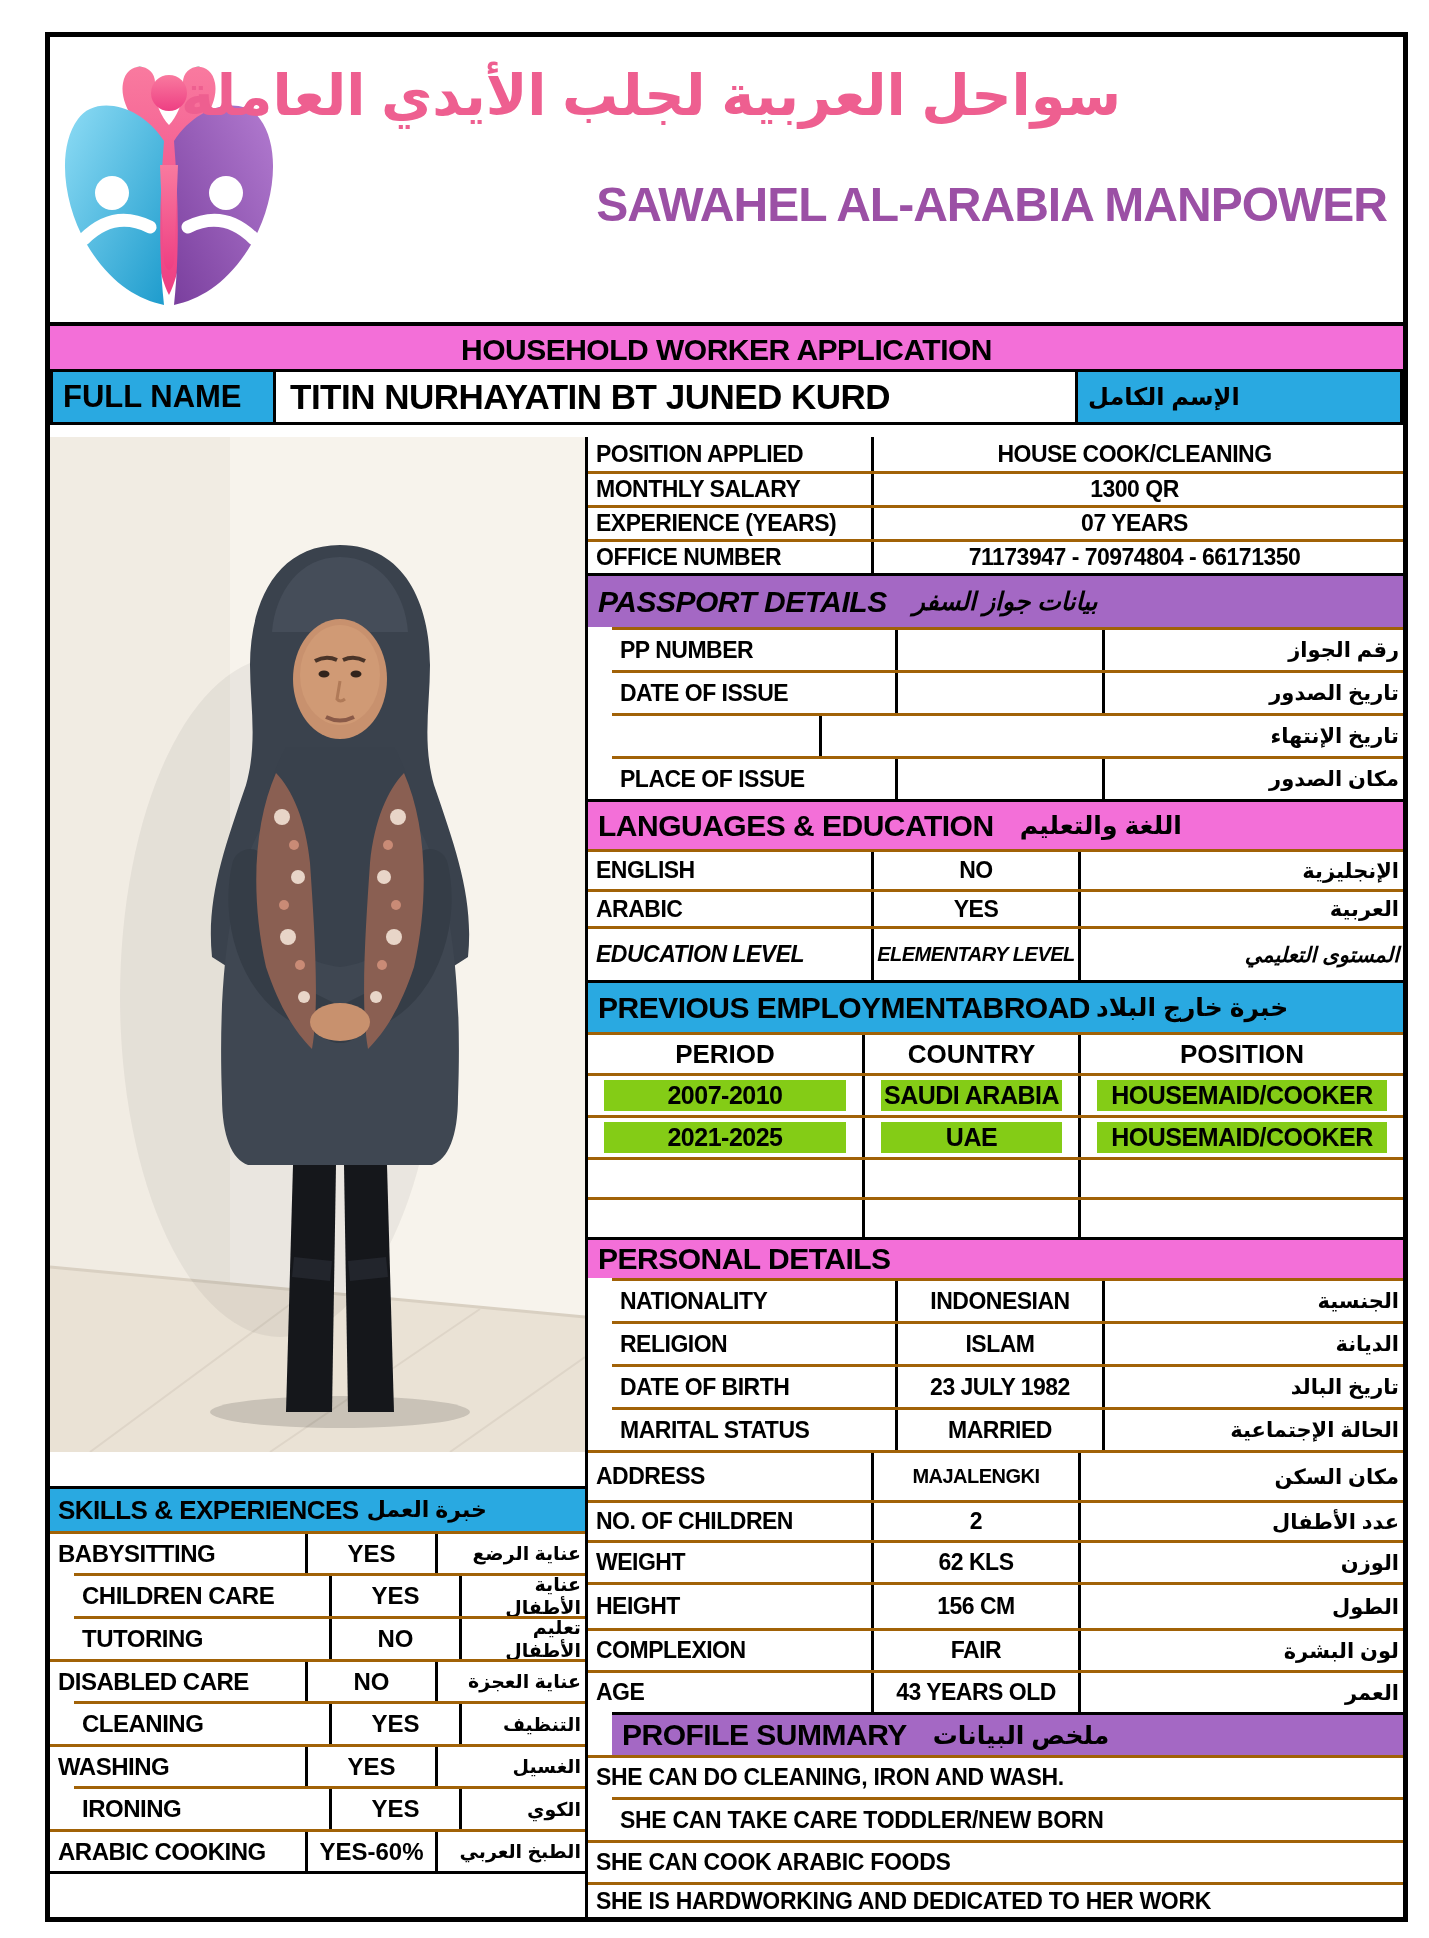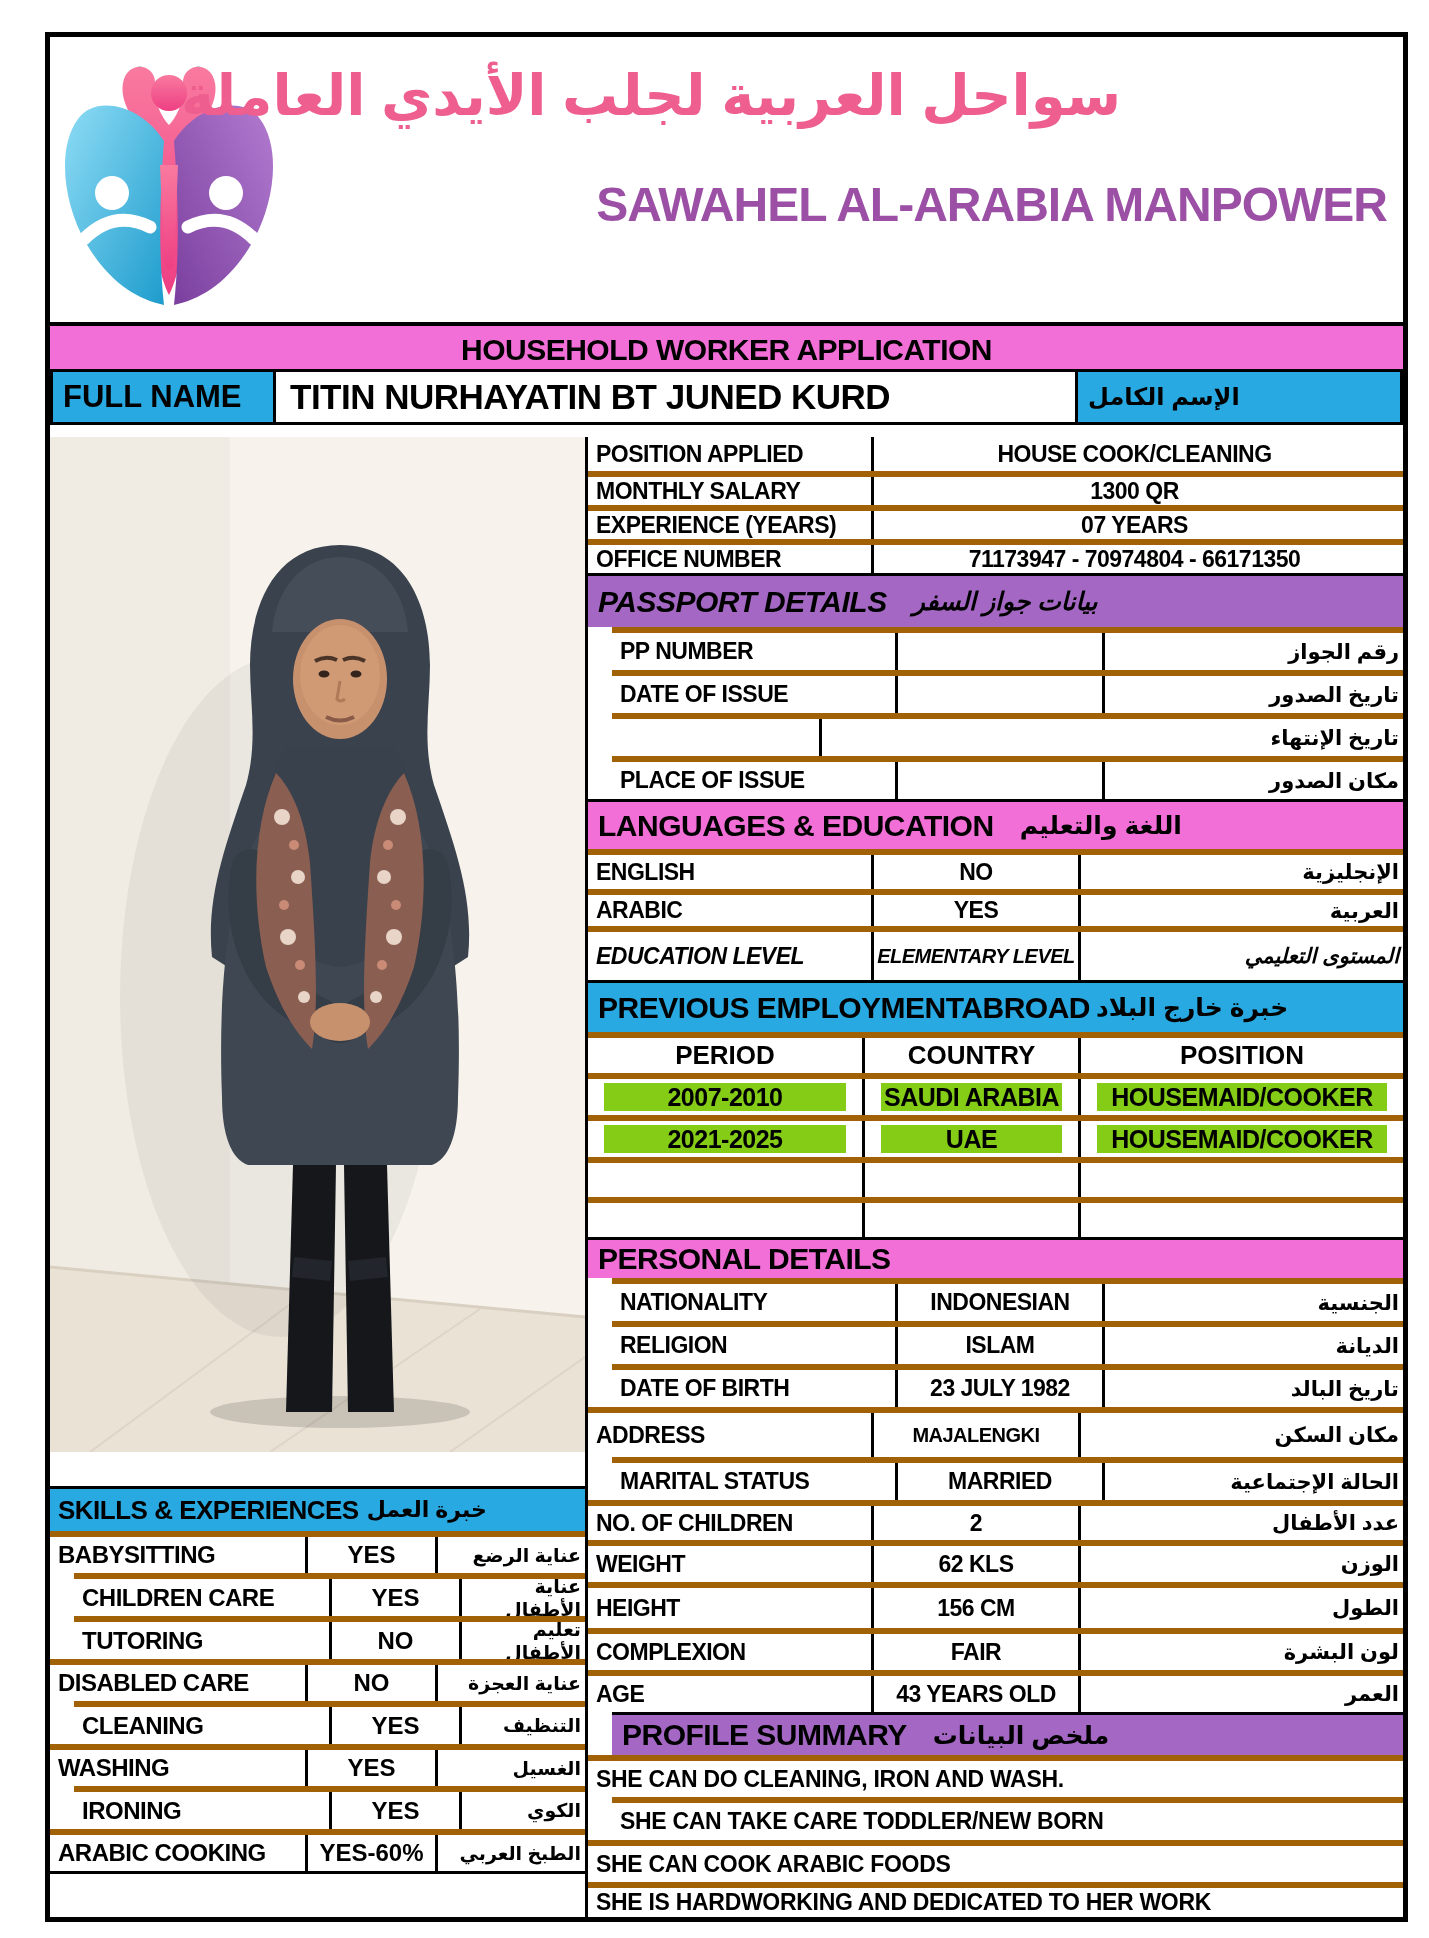--- a/index.html
+++ b/index.html
@@ -34,21 +34,21 @@
   .name-row { position:absolute; left:0; top:332px; width:1353px; height:56px; display:flex; box-sizing:border-box; }
   .name-row .cell { border:3px solid #000; box-sizing:border-box; display:flex; align-items:center; }
   .name-label { width:226px; background:#29a9e1; padding-left:10px; font-size:31px; }
   .name-value { width:802px; background:#fff; border-left:0 !important; padding-left:14px; font-size:35px; letter-spacing:-0.5px; }
   .name-ar { flex:1; background:#29a9e1; border-left:0 !important; padding-left:10px; font-size:24px; direction:rtl; justify-content:flex-end; }
   
   .main { position:absolute; left:0; top:400px; width:1353px; height:1480px; }
   .left-col  { position:absolute; left:0; top:0; width:538px; height:1480px; border-right:3px solid #000; box-sizing:border-box; }
   .right-col { position:absolute; left:538px; top:0; width:815px; height:1480px; }
 
-  .trow { display:flex; border-top:6px solid #a16207; box-sizing:border-box; }
+  .trow { display:flex; border-top:3px solid #a16207; box-sizing:border-box; }
   .trow.no-top { border-top:0; }
   .cell { box-sizing:border-box; display:flex; align-items:center; overflow:hidden; }
   .cell + .cell { border-left:3px solid #000; }
   .lbl { padding-left:8px; font-size:23px; letter-spacing:-0.5px; }
   .val { justify-content:center; text-align:center; font-size:23px; letter-spacing:-0.5px; }
   .arc { direction:rtl; justify-content:flex-start; padding-left:4px; padding-right:4px; font-size:21px; }
   .arc span { width:100%; text-align:right; }
 
   
   .w-lbl { width:283px; } .w-valwide { width:524px; } .w-val { width:207px; } .w-ar { flex:1; }
@@ -504,40 +504,40 @@
         <div class="cell lbl w-lbl">
             <span>DATE OF BIRTH</span>
           </div>
         <div class="cell val w-val">
             <span>23 JULY 1982</span>
           </div>
         <div class="cell arc w-ar" dir="rtl">
             <span>تاريخ البالد</span>
           </div>
       </div>
+      <div class="trow h43">
+        <div class="cell lbl w-lbl">
+            <span>MARITAL STATUS</span>
+          </div>
+        <div class="cell val w-val">
+            <span>MARRIED</span>
+          </div>
+        <div class="cell arc w-ar" dir="rtl">
+            <span>الحالة الإجتماعية</span>
+          </div>
+      </div>
       <div class="trow h50">
         <div class="cell lbl w-lbl">
             <span>ADDRESS</span>
           </div>
         <div class="cell val w-val" style="font-size:20px;">
             <span>MAJALENGKI</span>
           </div>
         <div class="cell arc w-ar" dir="rtl">
             <span>مكان السكن</span>
-          </div>
-      </div>
-      <div class="trow h43">
-        <div class="cell lbl w-lbl">
-            <span>MARITAL STATUS</span>
-          </div>
-        <div class="cell val w-val">
-            <span>MARRIED</span>
-          </div>
-        <div class="cell arc w-ar" dir="rtl">
-            <span>الحالة الإجتماعية</span>
           </div>
       </div>
       <div class="trow h40">
         <div class="cell lbl w-lbl">
             <span>NO. OF CHILDREN</span>
           </div>
         <div class="cell val w-val">
             <span>2</span>
           </div>
         <div class="cell arc w-ar" dir="rtl">

